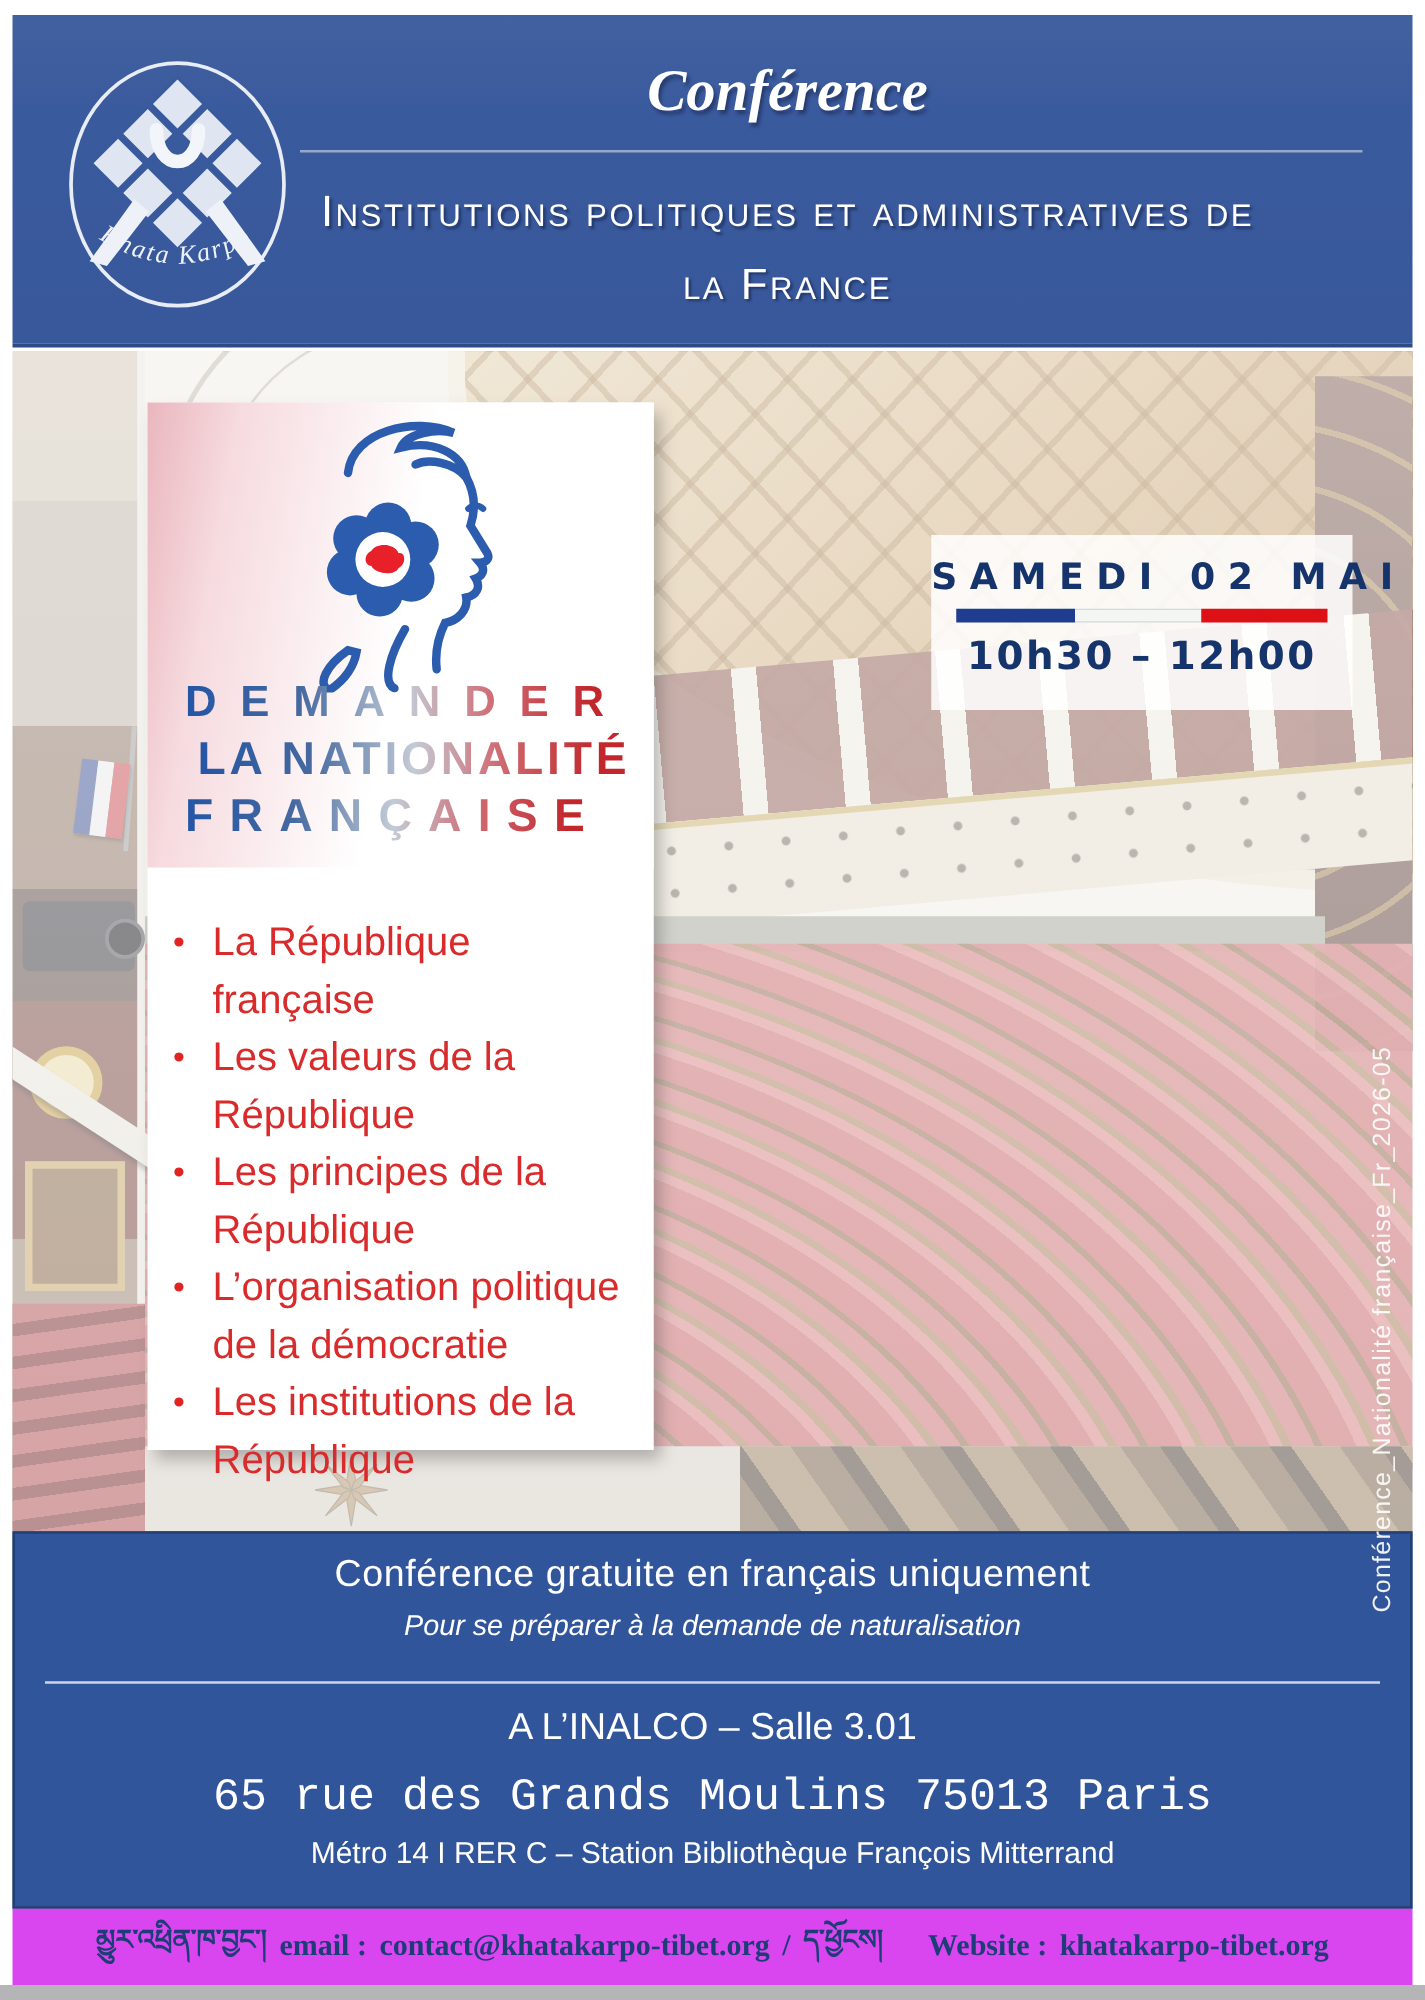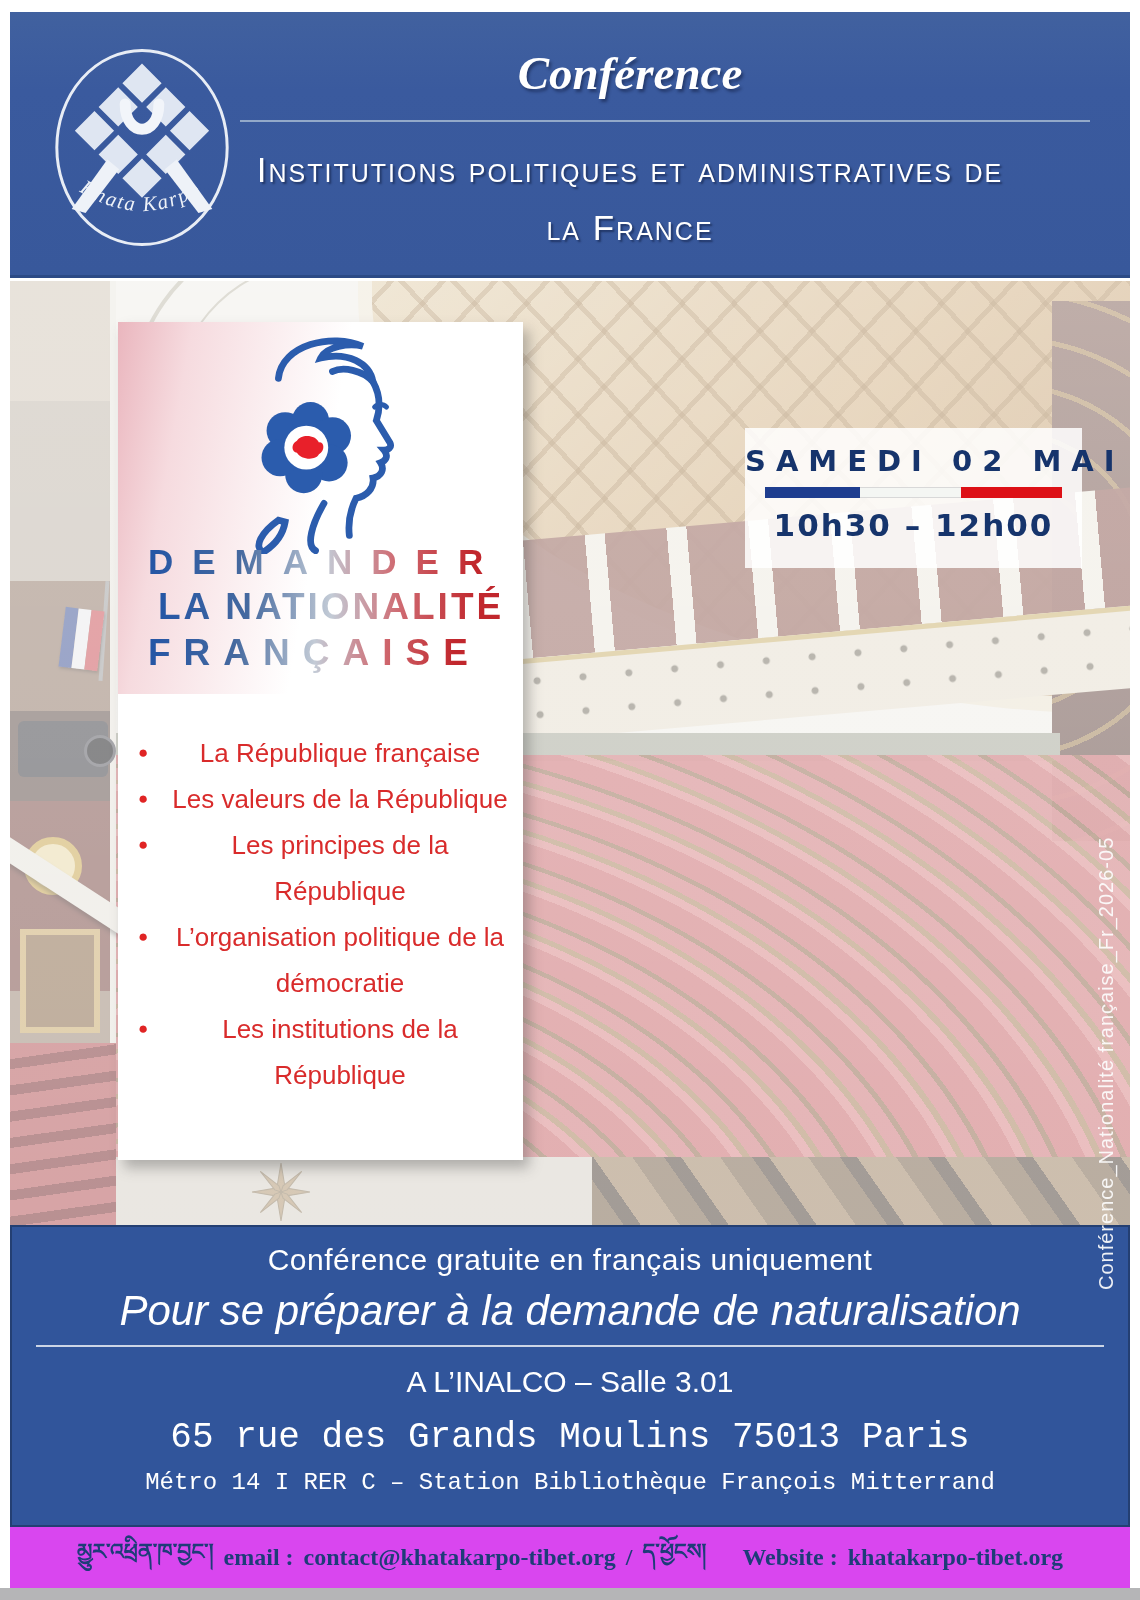--- a/index.html
+++ b/index.html
@@ -114,21 +114,21 @@
     color:#2b58a7;
     background:linear-gradient(90deg,#2455a5 0%, #45699f 26%, #c3cbd6 50%,
       #cf6a71 70%, #c1272d 92%);
     -webkit-background-clip:text; background-clip:text; }
   @supports ((-webkit-background-clip:text) or (background-clip:text)) {
     .gtext { color:transparent; } }
   .gt1 { top:220px; font-size:35px; letter-spacing:19px; }
   .gt2 { top:264px; font-size:37px; letter-spacing:3px;margin-left:10px; }
   .gt3 { top:310px; font-size:37px; letter-spacing:13px; }
   .bullets { position:absolute; top:408px; left:52px; width:340px;
-    list-style:none; color:#d92b2b; font-size:26px;text-align:center; }
+    list-style:none; color:#d92b2b; font-size:32px; }
   .bullets li { position:relative; line-height:46px; }
   .bullets li::before { content:"●"; position:absolute; left:-32px; top:0;
     font-size:17px; color:#e02424; }
 
   
   .badge { position:absolute; left:745px; top:428px; width:337px; height:140px;
     background:rgba(255,255,255,.85); z-index:5; }
   .badge-date { margin-top:16px; text-align:center; font-weight:bold;
     font-size:29px; letter-spacing:10px; color:#16346c;
     font-family:"DejaVu Sans", sans-serif; white-space:nowrap; }
@@ -144,26 +144,26 @@
   
   .watermark { position:absolute; right:22px; top:700px; height:590px;
     writing-mode:vertical-rl; transform:rotate(180deg); white-space:nowrap;
     color:rgba(252,252,252,.93); font-size:20px; letter-spacing:1px; z-index:6; }
 
   
   .info-panel { position:absolute; left:10px; right:10px; top:1225px; height:302px;
     background:#31559b; border:2px solid #243f72; color:#ffffff; }
   .ip-line { position:absolute; left:0; right:0; text-align:center; }
   .ip1 { top:16px;  font-size:30px; letter-spacing:.5px; }
-  .ip2 { top:60px;  font-size:42px; font-style:italic; }
+  .ip2 { top:60px;  font-size:23px; font-style:italic; }
   .ip-divider { position:absolute; left:24px; right:24px; top:118px; height:2px;
     background:#ccd5e6; }
   .ip3 { top:138px; font-size:30px; }
   .ip4 { top:190px; font-size:36px;font-family:Liberation Mono, monospace; }
-  .ip5 { top:242px; font-size:24px;font-family:Liberation Mono, monospace; }
+  .ip5 { top:242px; font-size:24px; }
 
   
   .footer { position:absolute; left:10px; right:10px; top:1527px; height:61px;
     background:#d946ef; display:flex; align-items:center; justify-content:center;
     font-family:"Liberation Serif", serif; font-weight:bold; font-size:24px;
     color:#1e3c78; }
   .footer .seg { margin:0 5px; white-space:nowrap; }
   .footer .gap { width:26px; }
   .footer a { color:#1e3c78; text-decoration:none; }
   .tib { font-size:22px; }

